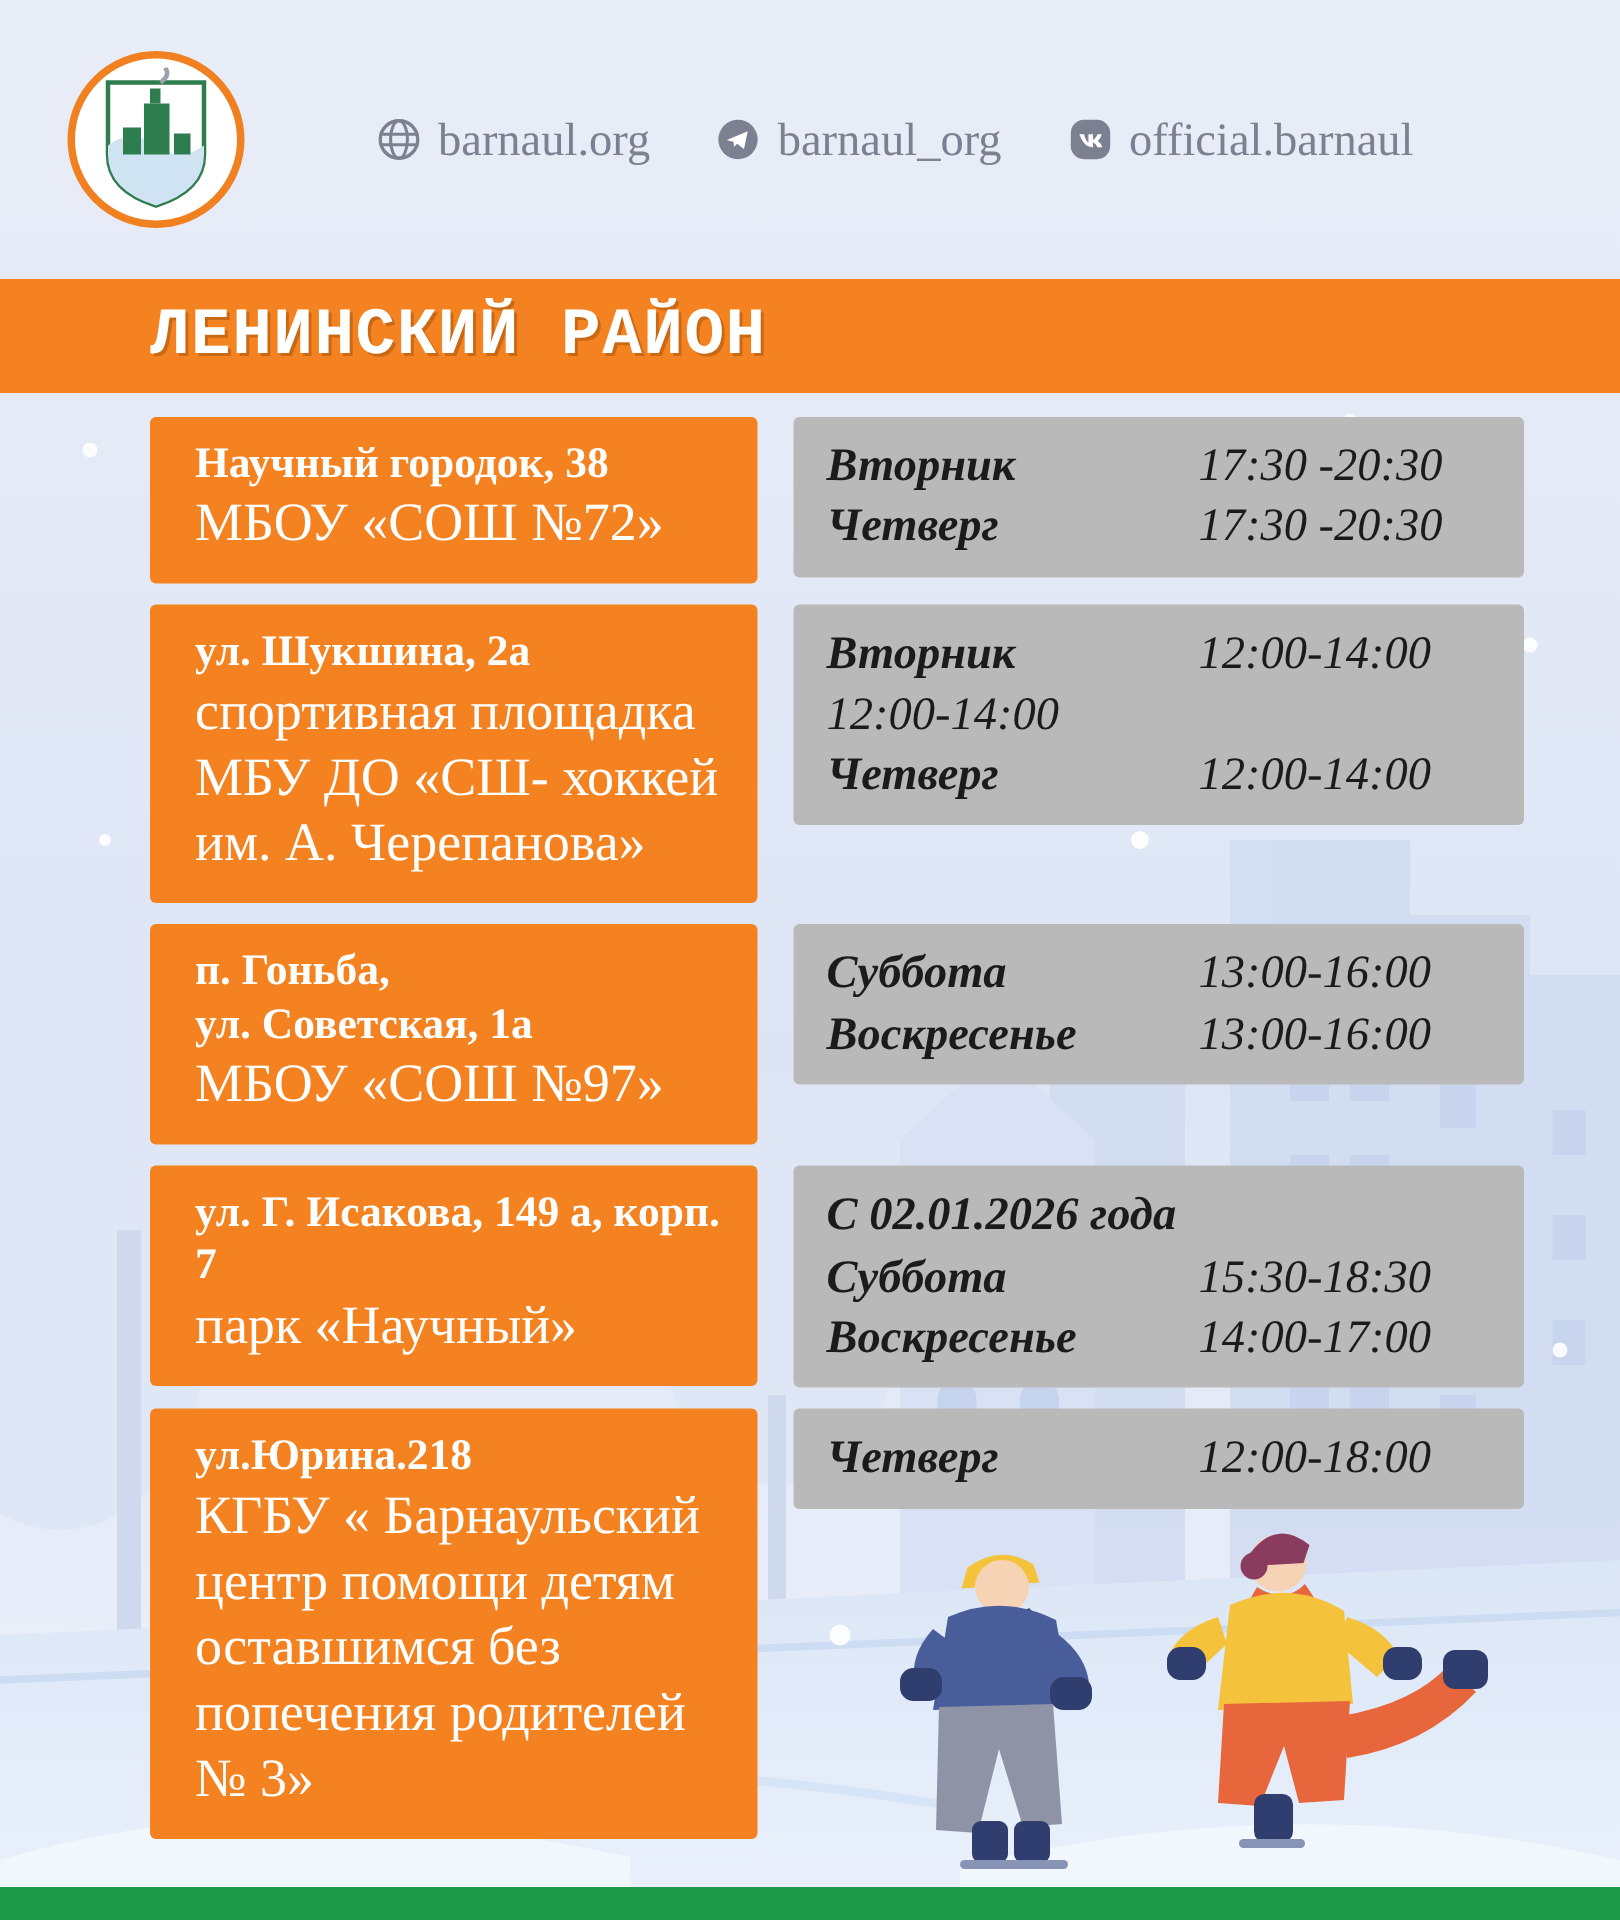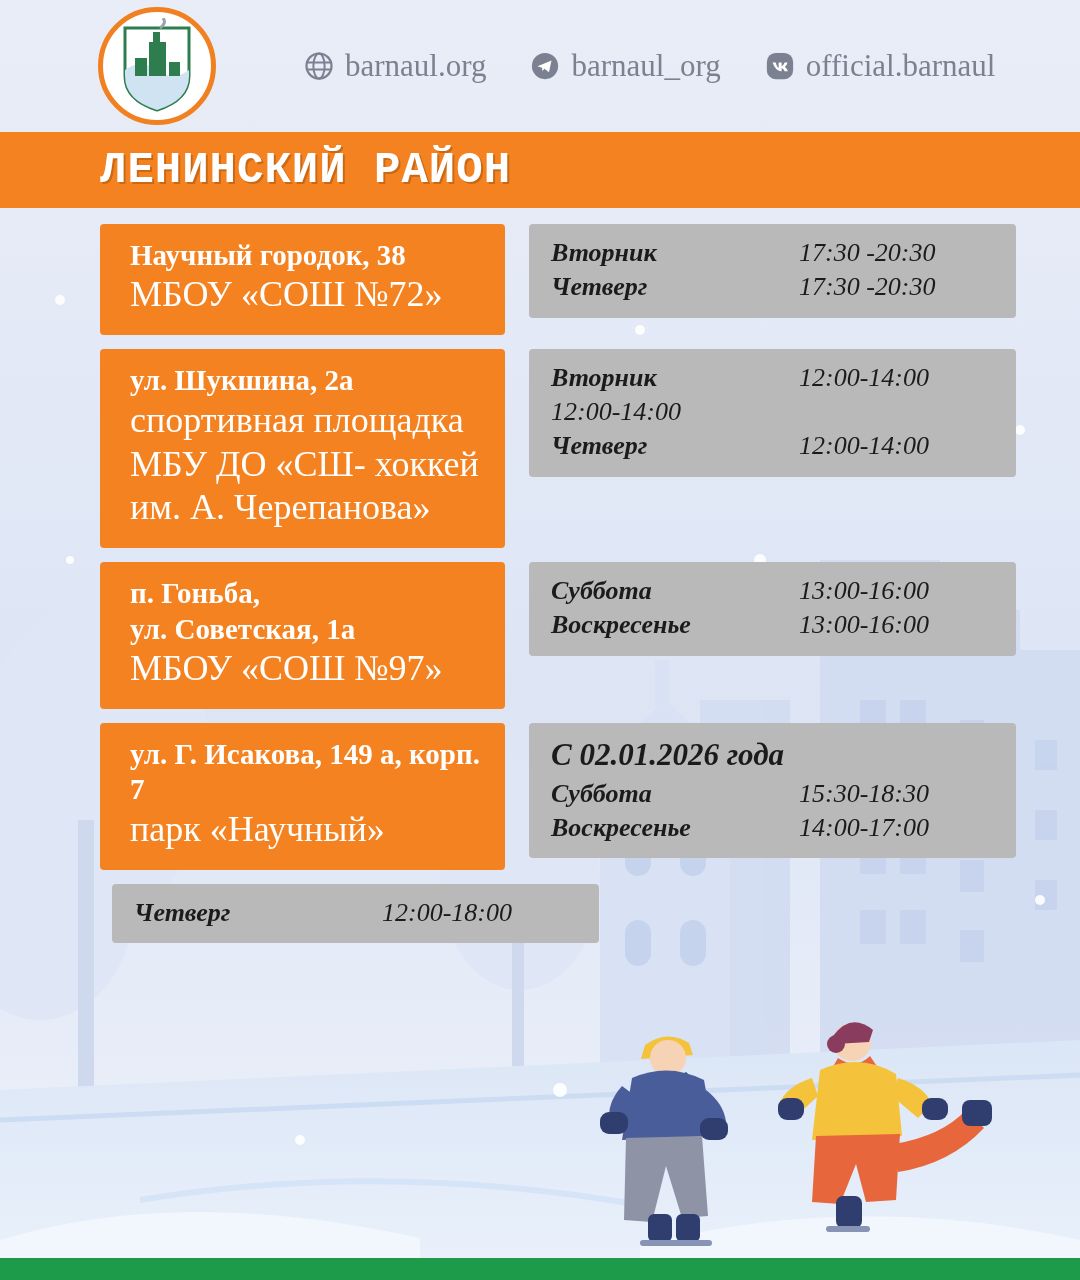--- a/index.html
+++ b/index.html
@@ -22,24 +22,24 @@
     inset: 0;
     width: 1080px;
     height: 1280px;
     z-index: 0;
   }
 
   
   .header {
     position: relative;
     z-index: 5;
-    height: 132px;
+    height: 186px;
     display: flex;
     align-items: center;
-    padding-left: 98px;
+    padding-left: 45px;
   }
 
   .logo-wrap {
     width: 118px;
     height: 118px;
     border-radius: 50%;
     background: #ffffff;
     border: 5px solid #f08020;
     display: flex;
     align-items: center;
@@ -140,21 +140,21 @@
     font-style: italic;
     font-size: 31px;
     line-height: 1.28;
     margin-bottom: 2px;
   }
 
   .time-line {
     display: flex;
     align-items: baseline;
     font-style: italic;
-    font-size: 26px;
+    font-size: 31px;
     line-height: 1.3;
   }
 
   .time-line .day {
     font-weight: bold;
     width: 248px;
     flex: none;
   }
 
   .time-line .hrs {
@@ -406,20 +406,24 @@
         <span class="hrs">15:30-18:30</span>
       </div>
       <div class="time-line">
         <span class="day">Воскресенье</span>
         <span class="hrs">14:00-17:00</span>
       </div>
     </div>
   </div>
 
   <div class="row">
+    <div class="place">
+      <div class="name">ул.Юрина.218</div>
+      <div class="sub">КГБУ « Барнаульский центр помощи детям оставшимся без попечения родителей № 3»</div>
+    </div>
     <div class="times">
       <div class="time-line">
         <span class="day">Четверг</span>
         <span class="hrs">12:00-18:00</span>
       </div>
     </div>
   </div>
 
 </div>
 

